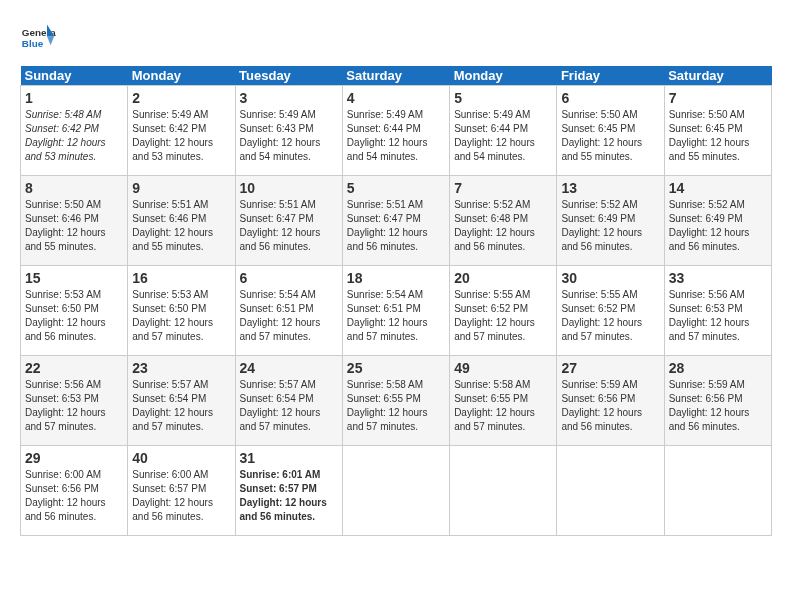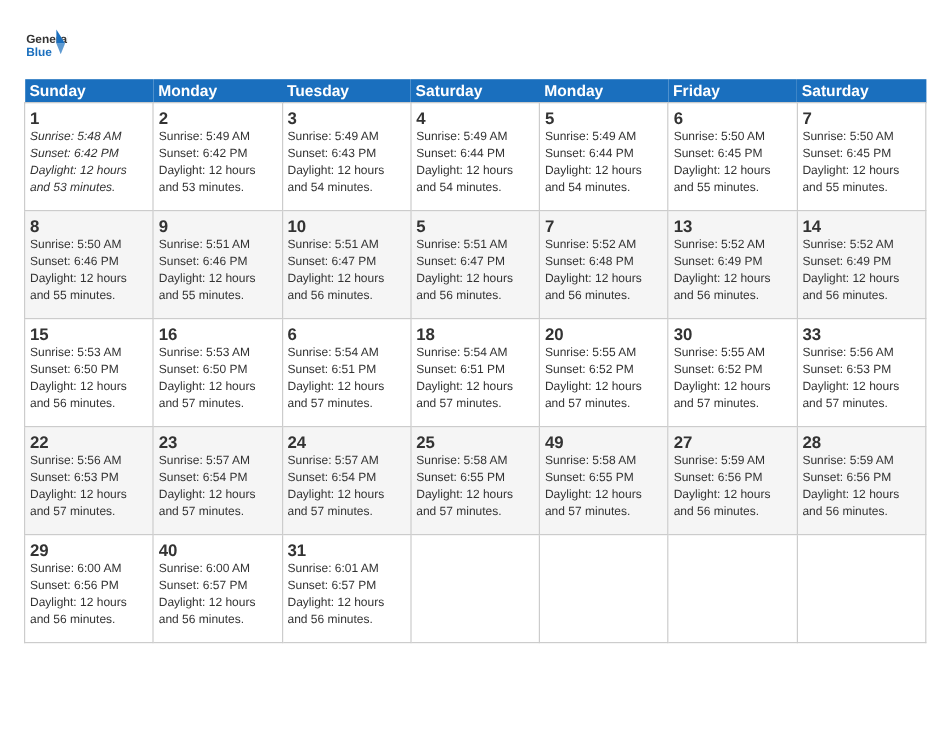--- a/index.html
+++ b/index.html
@@ -320,21 +320,21 @@
         </td>
         <td>
           <span class="day-number">40</span>
           <div class="day-info" style="white-space: pre-line;">Sunrise: 6:00 AM
 Sunset: 6:57 PM
 Daylight: 12 hours
 and 56 minutes.</div>
         </td>
         <td>
           <span class="day-number">31</span>
-          <div class="day-info" style="white-space: pre-line;">Sunrise: 6:01 AM
+          <div class="day-info" style="white-space: pre-line; font-weight: bold;">Sunrise: 6:01 AM
 Sunset: 6:57 PM
 Daylight: 12 hours
 and 56 minutes.</div>
         </td>
         <td class="empty-cell"></td>
         <td class="empty-cell"></td>
         <td class="empty-cell"></td>
         <td class="empty-cell"></td>
       </tr>
     </tbody>

